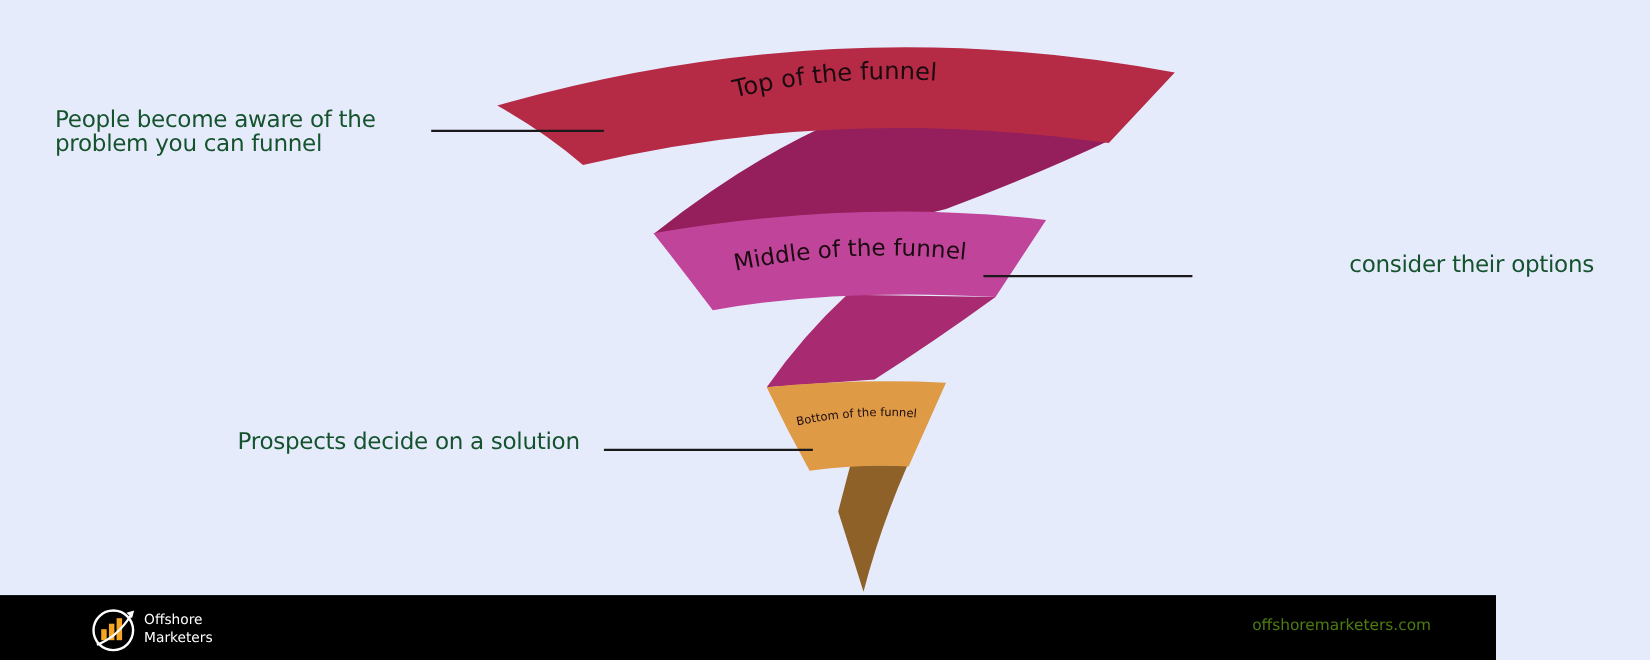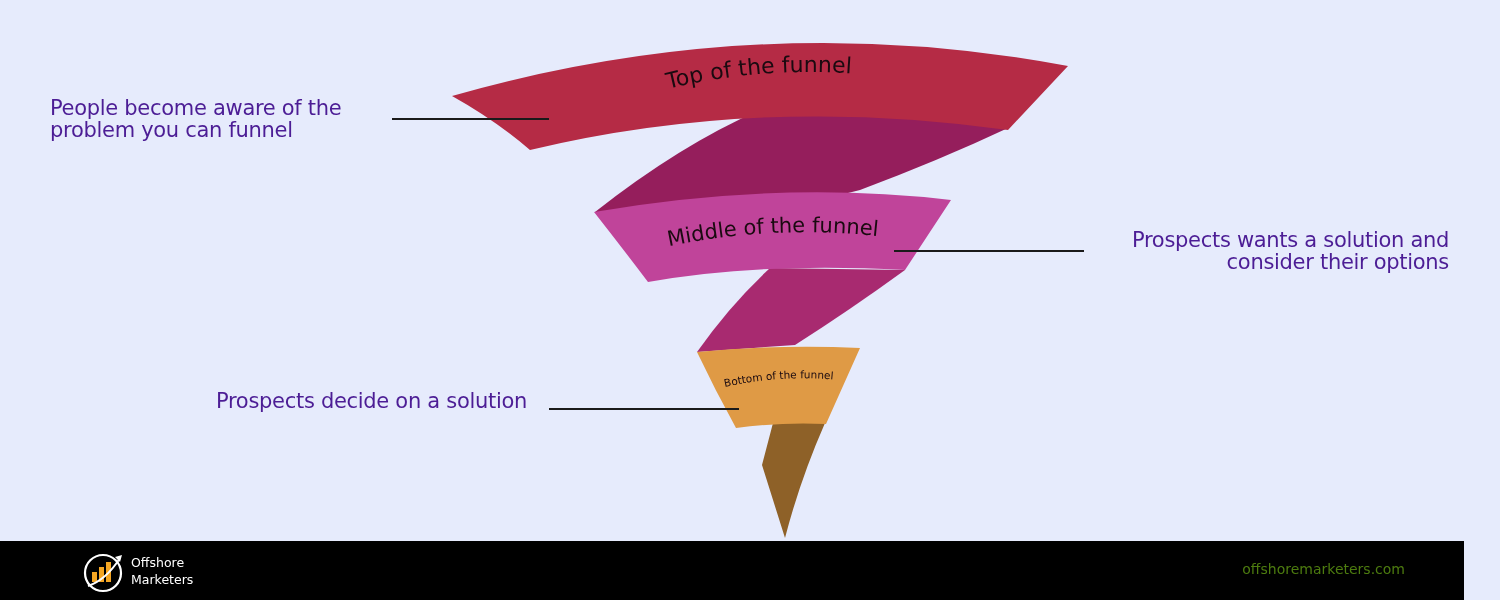--- a/index.html
+++ b/index.html
@@ -4,29 +4,29 @@
 <style>
   html, body { margin: 0; padding: 0; }
   body {
     width: 1500px; height: 600px; overflow: hidden;
     background: #E6EBFC; position: relative;
     font-family: "Liberation Sans", "DejaVu Sans", sans-serif;
   }
   .canvas { position: absolute; left: 0; top: 0; width: 1500px; height: 541px; }
   .canvas svg { position: absolute; left: 0; top: 0; }
   .desc {
-    position: absolute; font-size: 21px; line-height: 22px; color: #4c1d95;
+    position: absolute; font-size: 21px; line-height: 22px; color: #14532d;
     font-family: "DejaVu Sans", sans-serif; letter-spacing: -0.3px;
   }
   .desc span { display: block; white-space: nowrap; }
   .desc.top { left: 50px; top: 97px; }
   .desc.middle { right: 51px; top: 229px; text-align: right; }
   .desc.bottom { left: 184px; top: 390px; margin-left: 32px; }
   .footer {
-    position: absolute; left: 0; top: 541px; width: 1464px; height: 59px; background: #000000;
+    position: absolute; left: 0; top: 541px; width: 1360px; height: 59px; background: #000000;
   }
   .logo { position: absolute; left: 82px; top: 9px; width: 44px; height: 44px; }
   .brand {
     position: absolute; left: 131px; top: 13px; color: #ffffff;
     font-family: "DejaVu Sans", sans-serif; font-size: 12.5px; line-height: 17px;
   }
   .brand span { display: block; }
   .site {
     position: absolute; right: 59px; top: 20px; color: #4d7c0f;
     font-family: "DejaVu Sans", sans-serif; font-size: 14px;
@@ -68,21 +68,20 @@
     <line x1="392" y1="119" x2="549" y2="119" stroke="#1a1a1a" stroke-width="2"></line>
     <line x1="894" y1="251" x2="1084" y2="251" stroke="#1a1a1a" stroke-width="2"></line>
     <line x1="549" y1="409" x2="739" y2="409" stroke="#1a1a1a" stroke-width="2"></line>
   </svg>
 
   <div class="desc top">
     <span>People become aware of the</span>
     <span>problem you can funnel</span>
   </div>
   <div class="desc middle">
-    <span>Prospects wants a solution and</span>
     <span>consider their options</span>
   </div>
   <div class="desc bottom">
     <span>Prospects decide on a solution</span>
   </div>
 </div>
 
 <div class="footer">
   <svg class="logo" viewBox="0 0 44 44">
     <circle cx="21" cy="23" r="18" fill="none" stroke="#ffffff" stroke-width="2.2"></circle>

